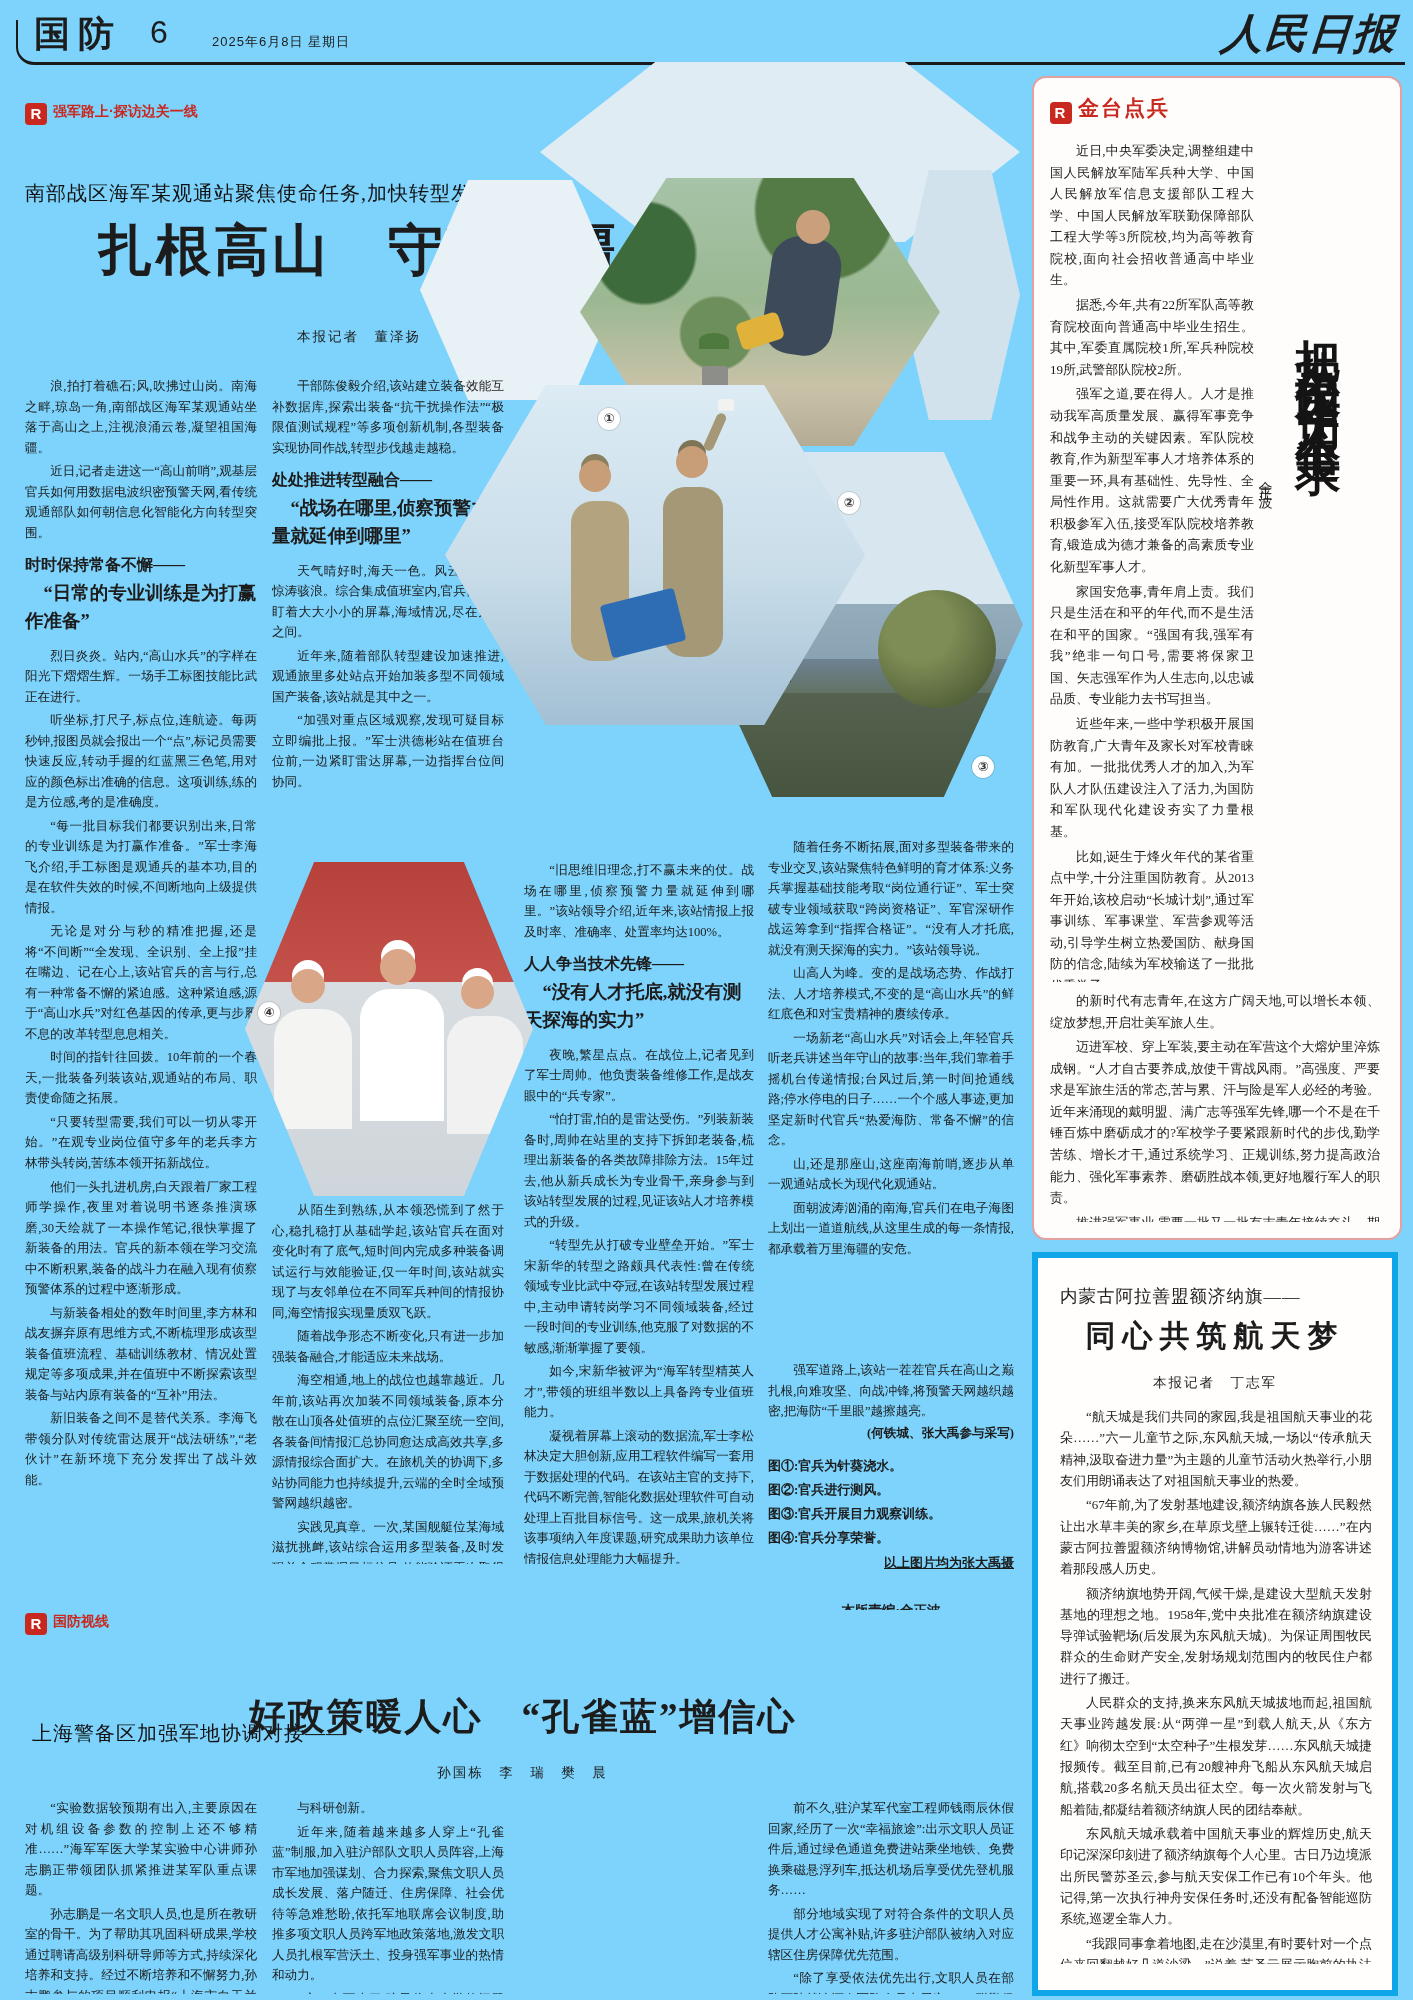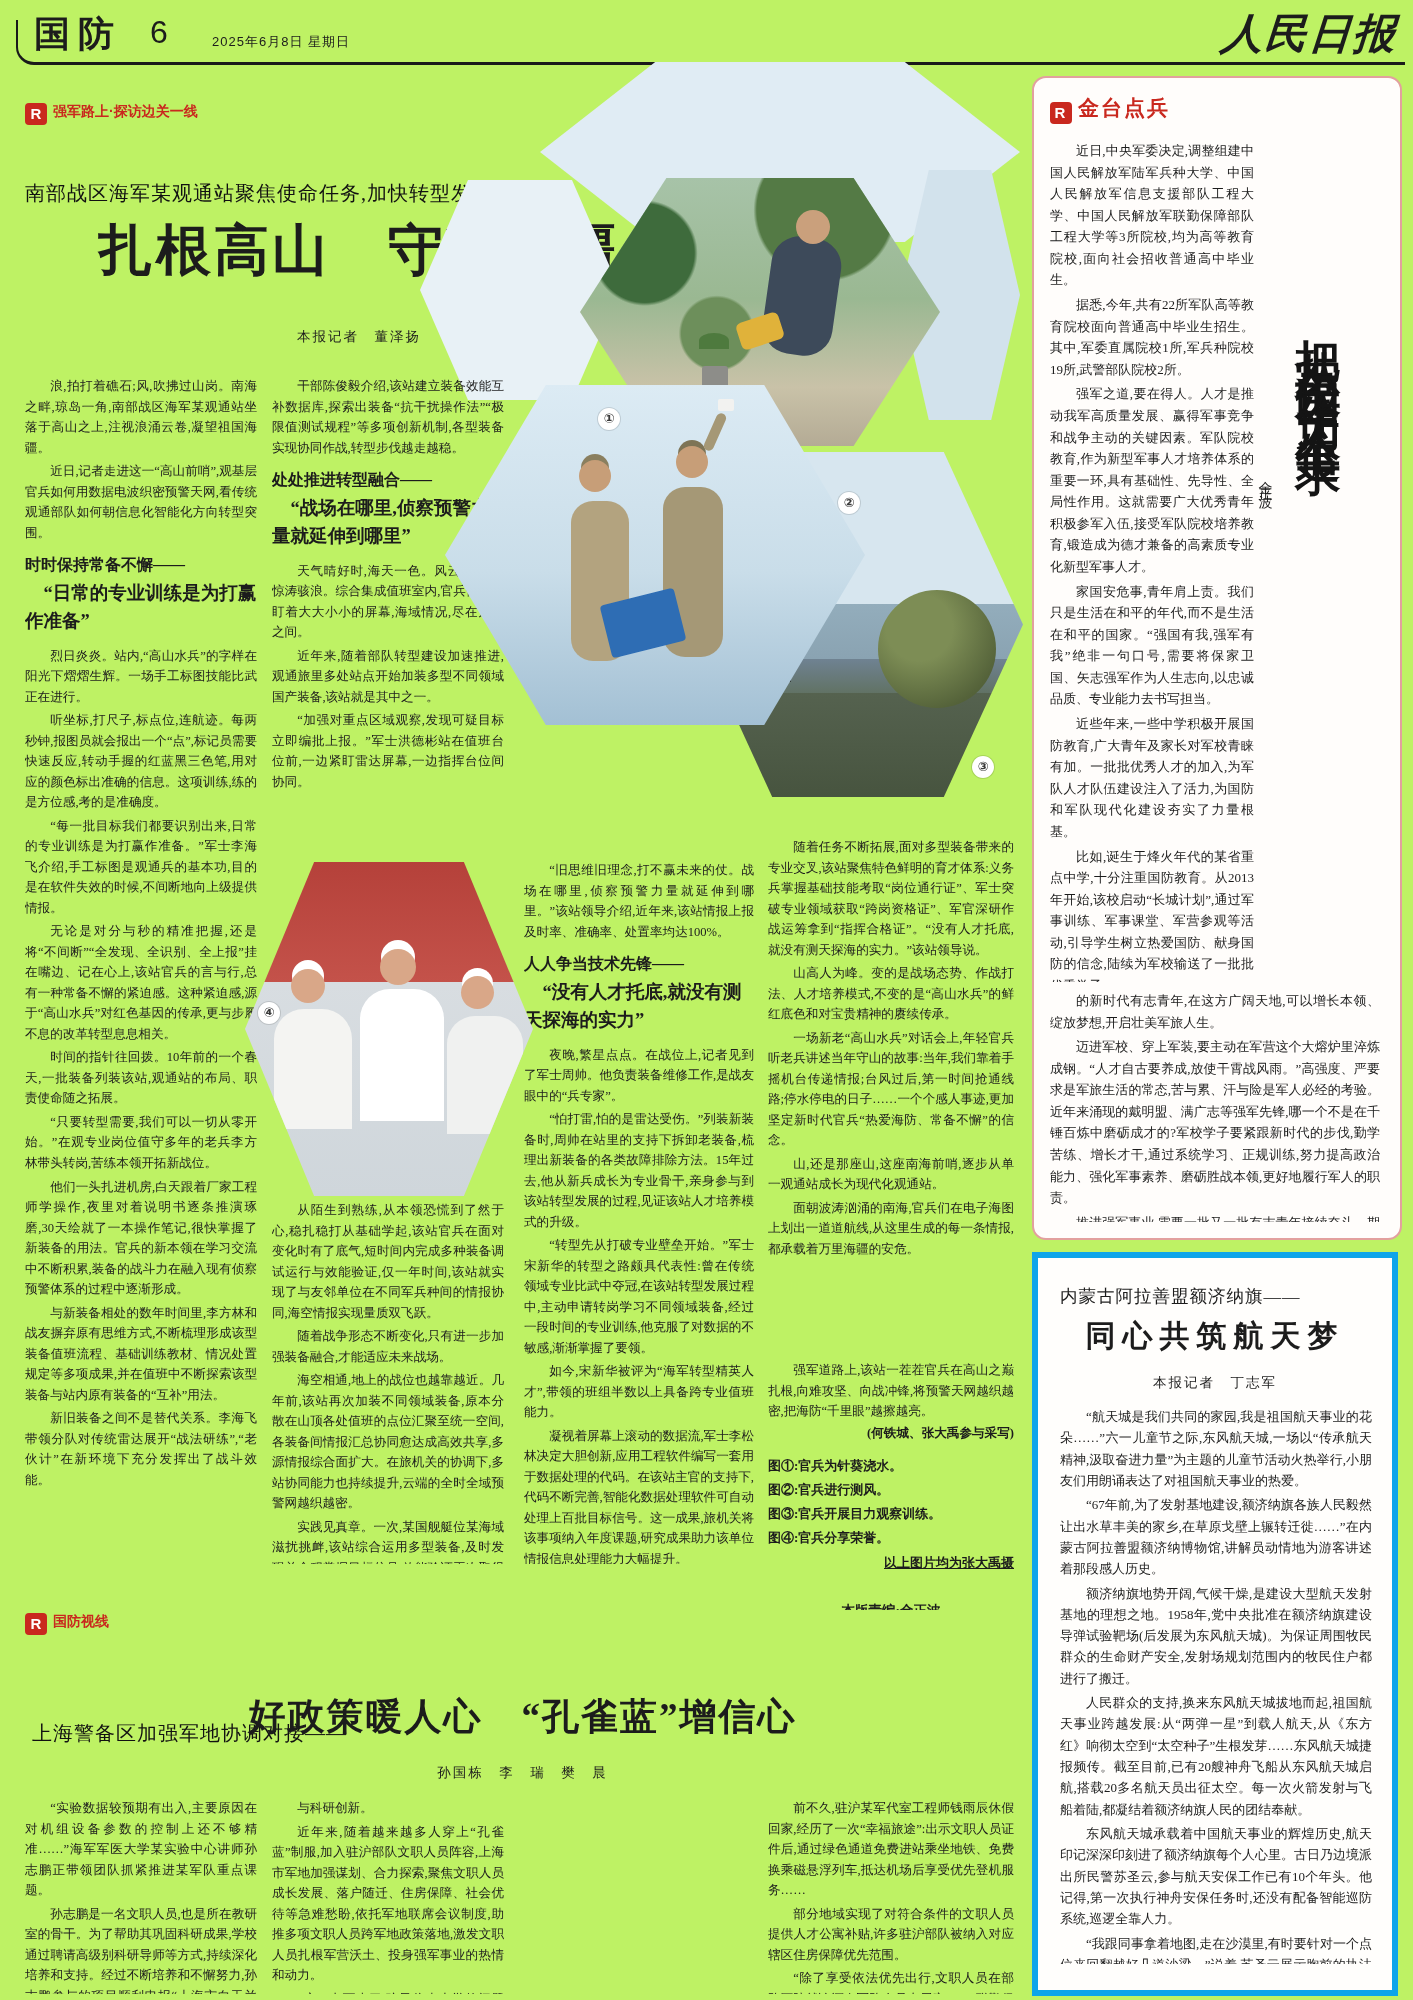--- a/index.html
+++ b/index.html
@@ -1,17 +1,17 @@
 <!DOCTYPE html>
 <html><head>
 <meta charset="utf-8">
 <style>
   html,body{margin:0;padding:0;}
   body{background:#e8e6e0;}
-  .page{position:relative;width:1413px;height:2000px;background:#bef264;overflow:hidden;
+  .page{position:relative;width:1413px;height:2000px;background:#7dd3fc;overflow:hidden;
         font-family:"Liberation Serif","DejaVu Serif",serif;color:#1c1c1c;}
   
   .hdr-rule{position:absolute;left:16px;top:20px;width:1387px;height:42px;
             border-left:2.5px solid #1a1a1a;border-bottom:3px solid #1a1a1a;
             border-bottom-left-radius:18px;}
   .hdr-section{position:absolute;left:34px;top:10px;font-family:"Liberation Sans","DejaVu Sans",sans-serif;
                font-size:36px;font-weight:700;letter-spacing:8px;}
   .hdr-num{position:absolute;left:150px;top:14px;font-family:"Liberation Sans","DejaVu Sans",sans-serif;
            font-size:32px;font-weight:400;}
   .hdr-date{position:absolute;left:212px;top:33px;font-family:"Liberation Sans","DejaVu Sans",sans-serif;

